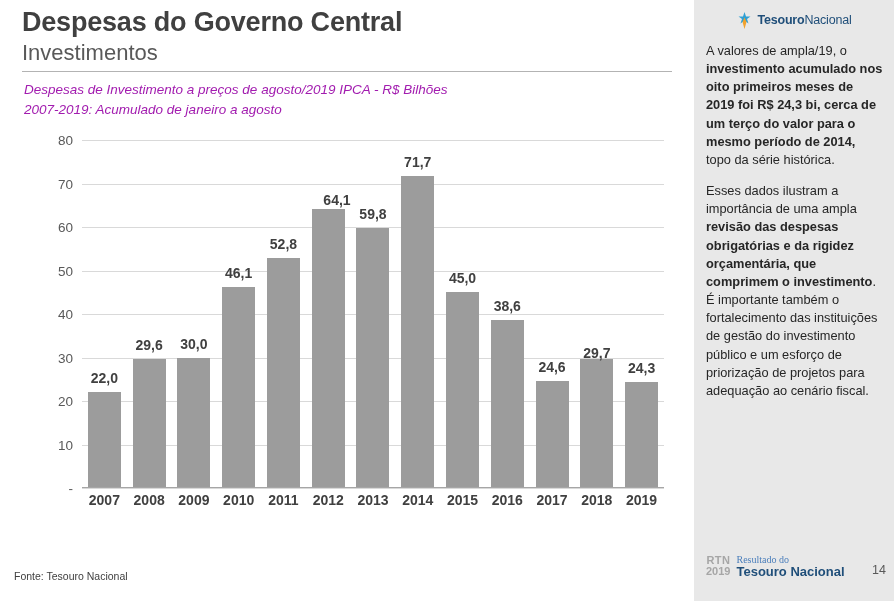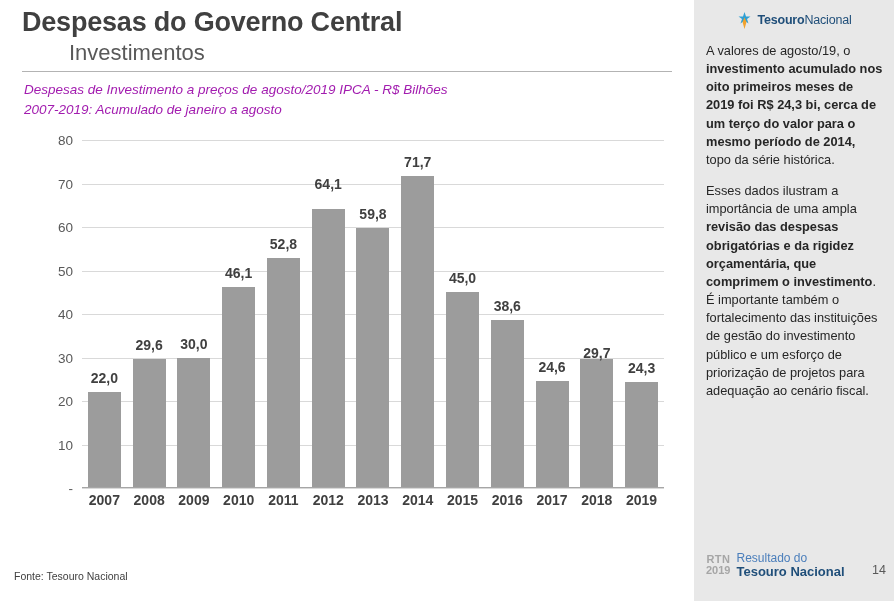--- a/index.html
+++ b/index.html
@@ -37,21 +37,20 @@
     font-weight: bold;
     color: #404040;
     letter-spacing: -0.2px;
     line-height: 1.1;
   }
   .title-sub {
     font-size: 22px;
     color: #595959;
     line-height: 1.2;
     margin-top: 2px;
-    margin-left: 47px;
   }
   .title-rule {
     position: absolute;
     left: 22px; top: 71px;
     width: 650px;
     height: 1px;
     background: #b3b3b3;
   }
   .subtitle-block {
     position: absolute;
@@ -194,21 +193,21 @@
     text-align: right;
     margin-right: 6px;
     color: #a6a6a6;
     line-height: 1.05;
   }
   .badge-rtn .r1 { font-size: 11px; font-weight: bold; letter-spacing: .5px;}
   .badge-rtn .r2 { font-size: 11px; font-weight: bold; }
   .badge-res {
     line-height: 1.1;
   }
-  .badge-res .b1 { font-size: 12px; color: #4a7ebb; }
+  .badge-res .b1 { font-size: 10px; color: #4a7ebb; font-family: Liberation Serif, serif; }
   .badge-res .b2 { font-size: 13px; font-weight: bold; color: #1f4e79; }
   .page-num {
     position: absolute;
     right: 8px; bottom: 24px;
     font-size: 12.5px;
     color: #595959;
   }
 </style>
 </head>
 <body>
@@ -274,21 +273,21 @@
             </div>
             <div class="barcol">
               <div class="bar-label" style="bottom: 206.535px;">46,1</div>
               <div class="bar" style="height: 200.535px; background: rgb(156, 156, 156);"></div>
             </div>
             <div class="barcol">
               <div class="bar-label" style="bottom: 235.68px;">52,8</div>
               <div class="bar" style="height: 229.68px; background: rgb(156, 156, 156);"></div>
             </div>
             <div class="barcol">
-              <div class="bar-label" style="bottom: 296px;">64,1</div>
+              <div class="bar-label" style="bottom: 280px; text-align: right;">64,1</div>
               <div class="bar" style="height: 278.835px; background: rgb(156, 156, 156);"></div>
             </div>
             <div class="barcol">
               <div class="bar-label" style="bottom: 266.13px;">59,8</div>
               <div class="bar" style="height: 260.13px; background: rgb(156, 156, 156);"></div>
             </div>
             <div class="barcol">
               <div class="bar-label" style="bottom: 317.895px;">71,7</div>
               <div class="bar" style="height: 311.895px; background: rgb(156, 156, 156);"></div>
             </div>
@@ -338,21 +337,21 @@
   <div class="sidebar">
     <div class="logo">
       <svg class="logo-mark" viewBox="0 0 34 38">
         <path d="M17 2 L20 11 L29 11 L22 16 L25 25 L17 19 L9 25 L12 16 L5 11 L14 11 Z" fill="#2e9fd4"></path>
         <path d="M17 13 L21 22 L17 36 L13 22 Z" fill="#f0a22e"></path>
       </svg>
       <span class="logo-text"><b>Tesouro</b><span class="light">Nacional</span></span>
     </div>
 
     <div class="side-text">
-      <p id="para1"><span>A valores de agosto/19, o </span><b>investimento acumulado nos oito primeiros meses de 2019 foi R$ 24,3 bi, cerca de um terço do valor para o mesmo período de 2014,</b><span> topo da série histórica.</span></p>
+      <p id="para1"><span>A valores de ampla/19, o </span><b>investimento acumulado nos oito primeiros meses de 2019 foi R$ 24,3 bi, cerca de um terço do valor para o mesmo período de 2014,</b><span> topo da série histórica.</span></p>
       <p id="para2"><span>Esses dados ilustram a importância de uma ampla </span><b>revisão das despesas obrigatórias e da rigidez orçamentária, que comprimem o investimento</b><span>. É importante também o fortalecimento das instituições de gestão do investimento público e um esforço de priorização de projetos para adequação ao cenário fiscal.</span></p>
     </div>
 
     <div class="footer-badge">
       <div class="badge-rtn">
         <div class="r1">RTN</div>
         <div class="r2">2019</div>
       </div>
       <div class="badge-res">
         <div class="b1">Resultado do</div>

